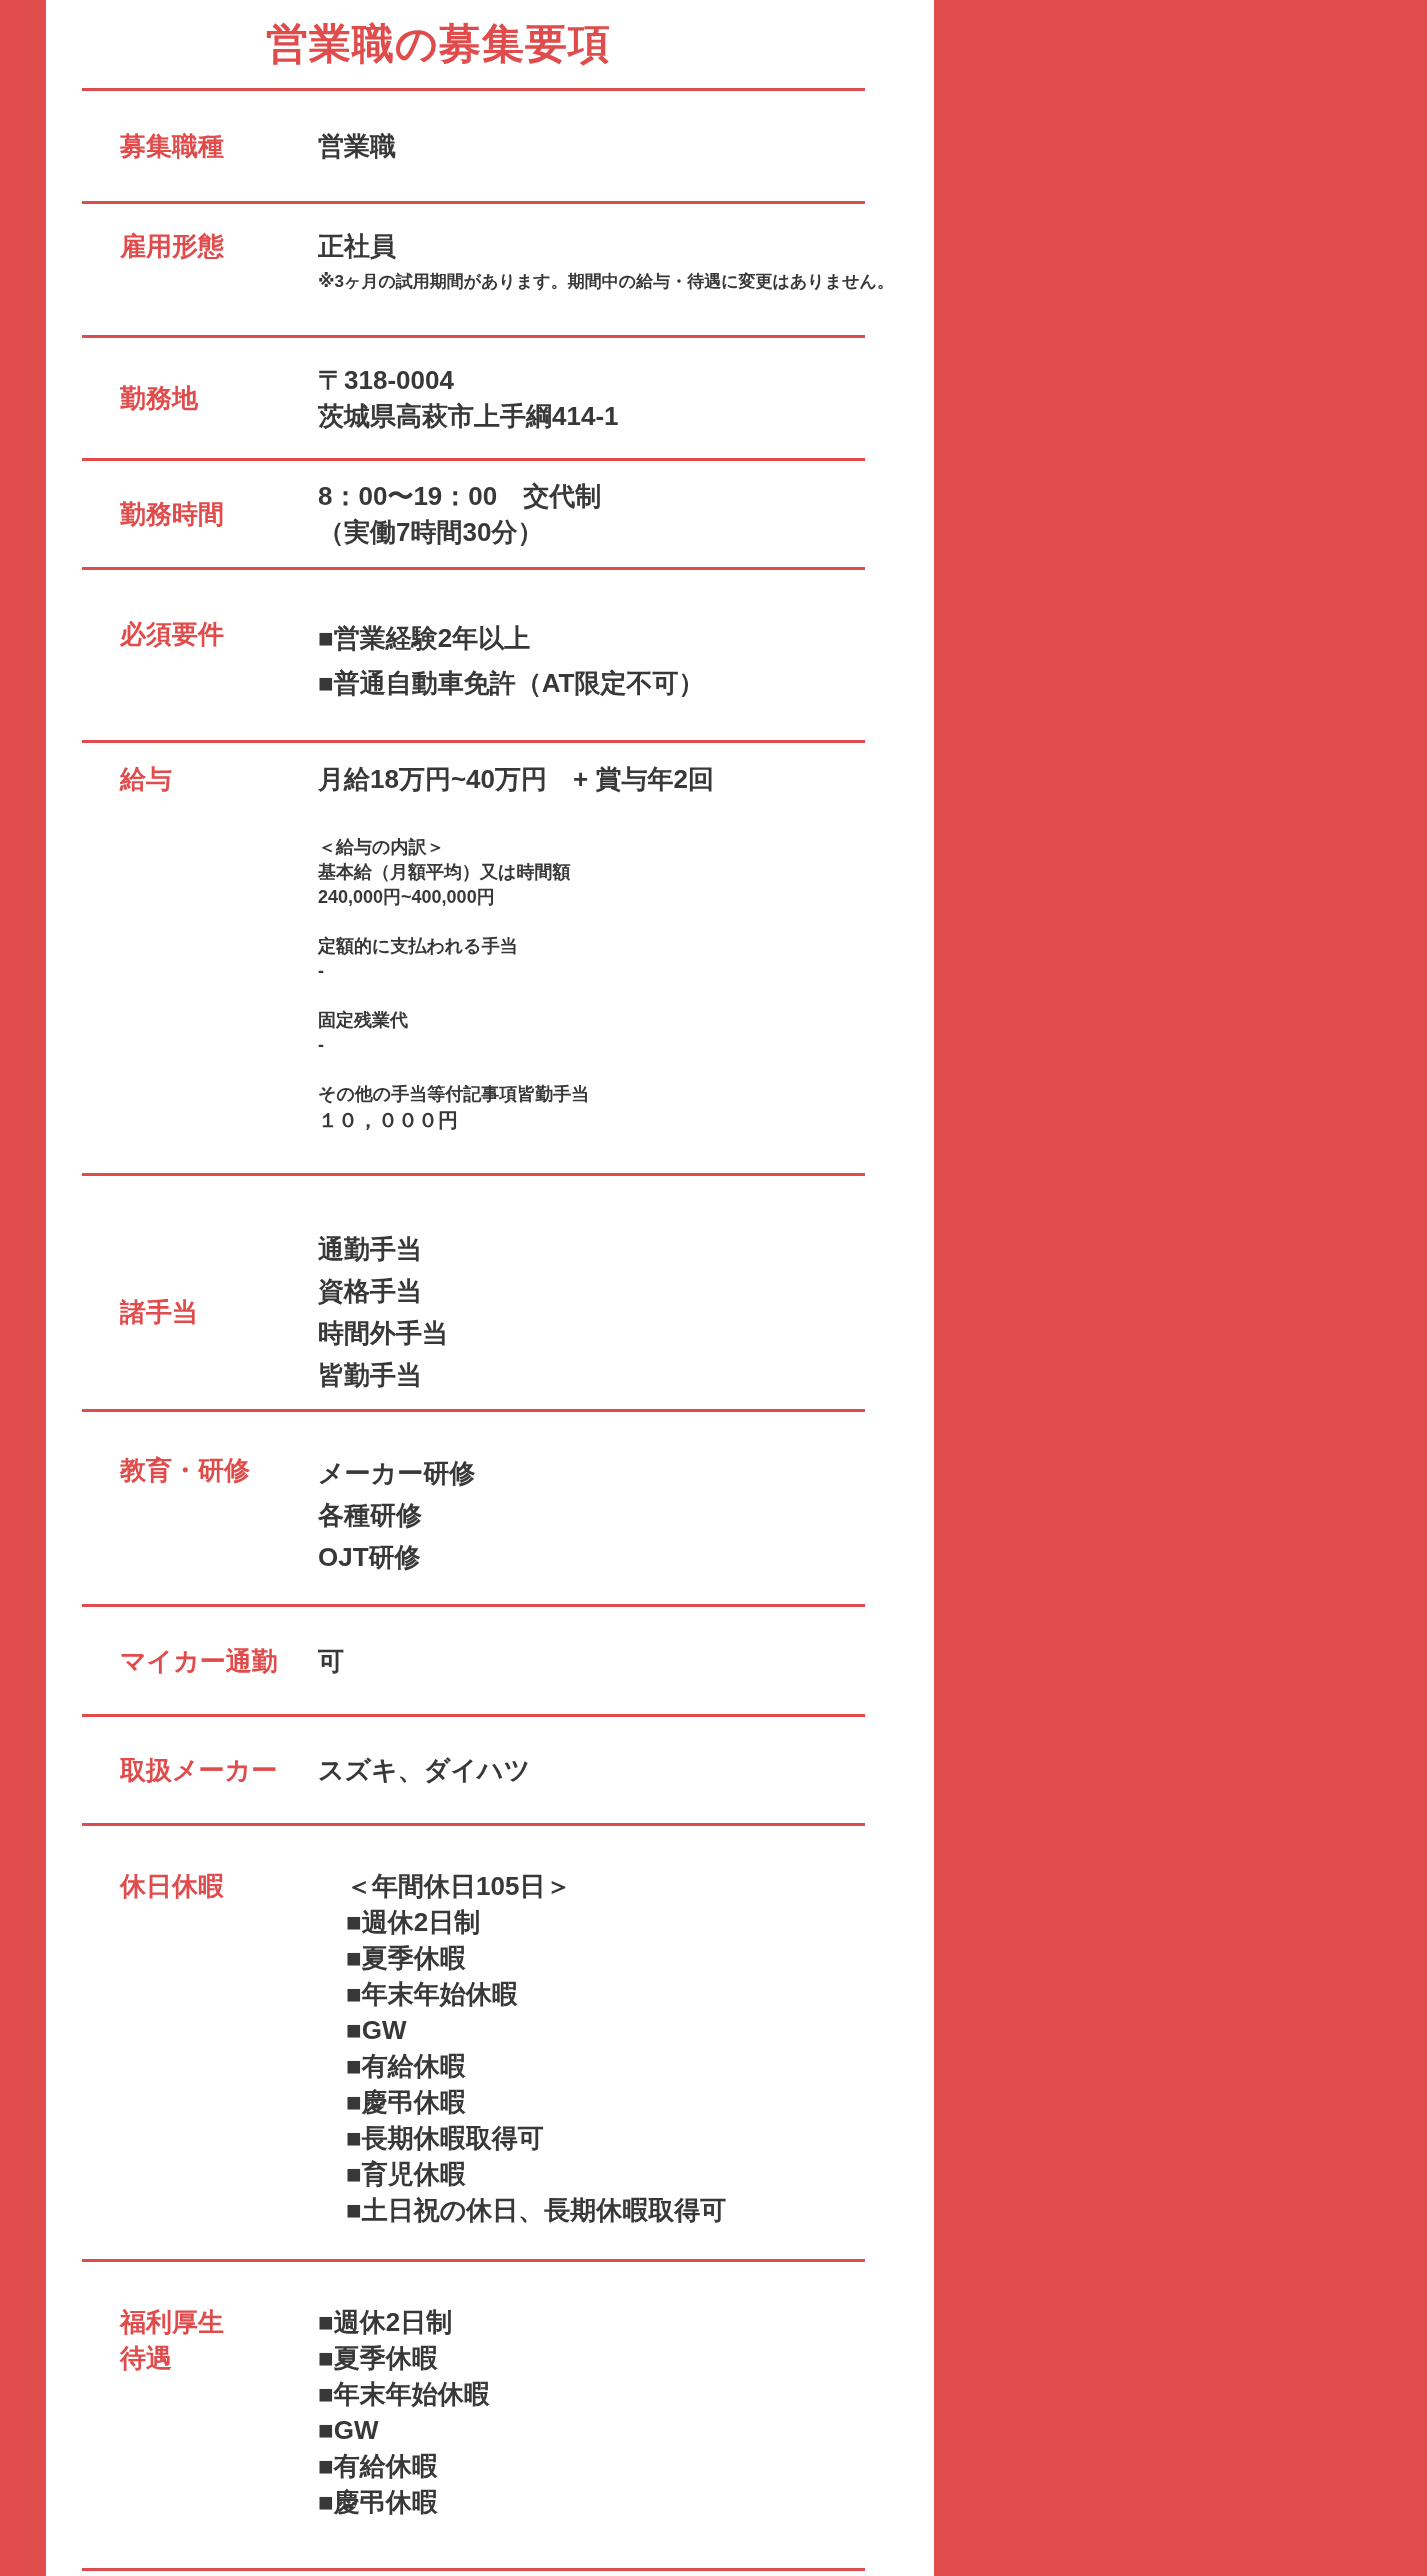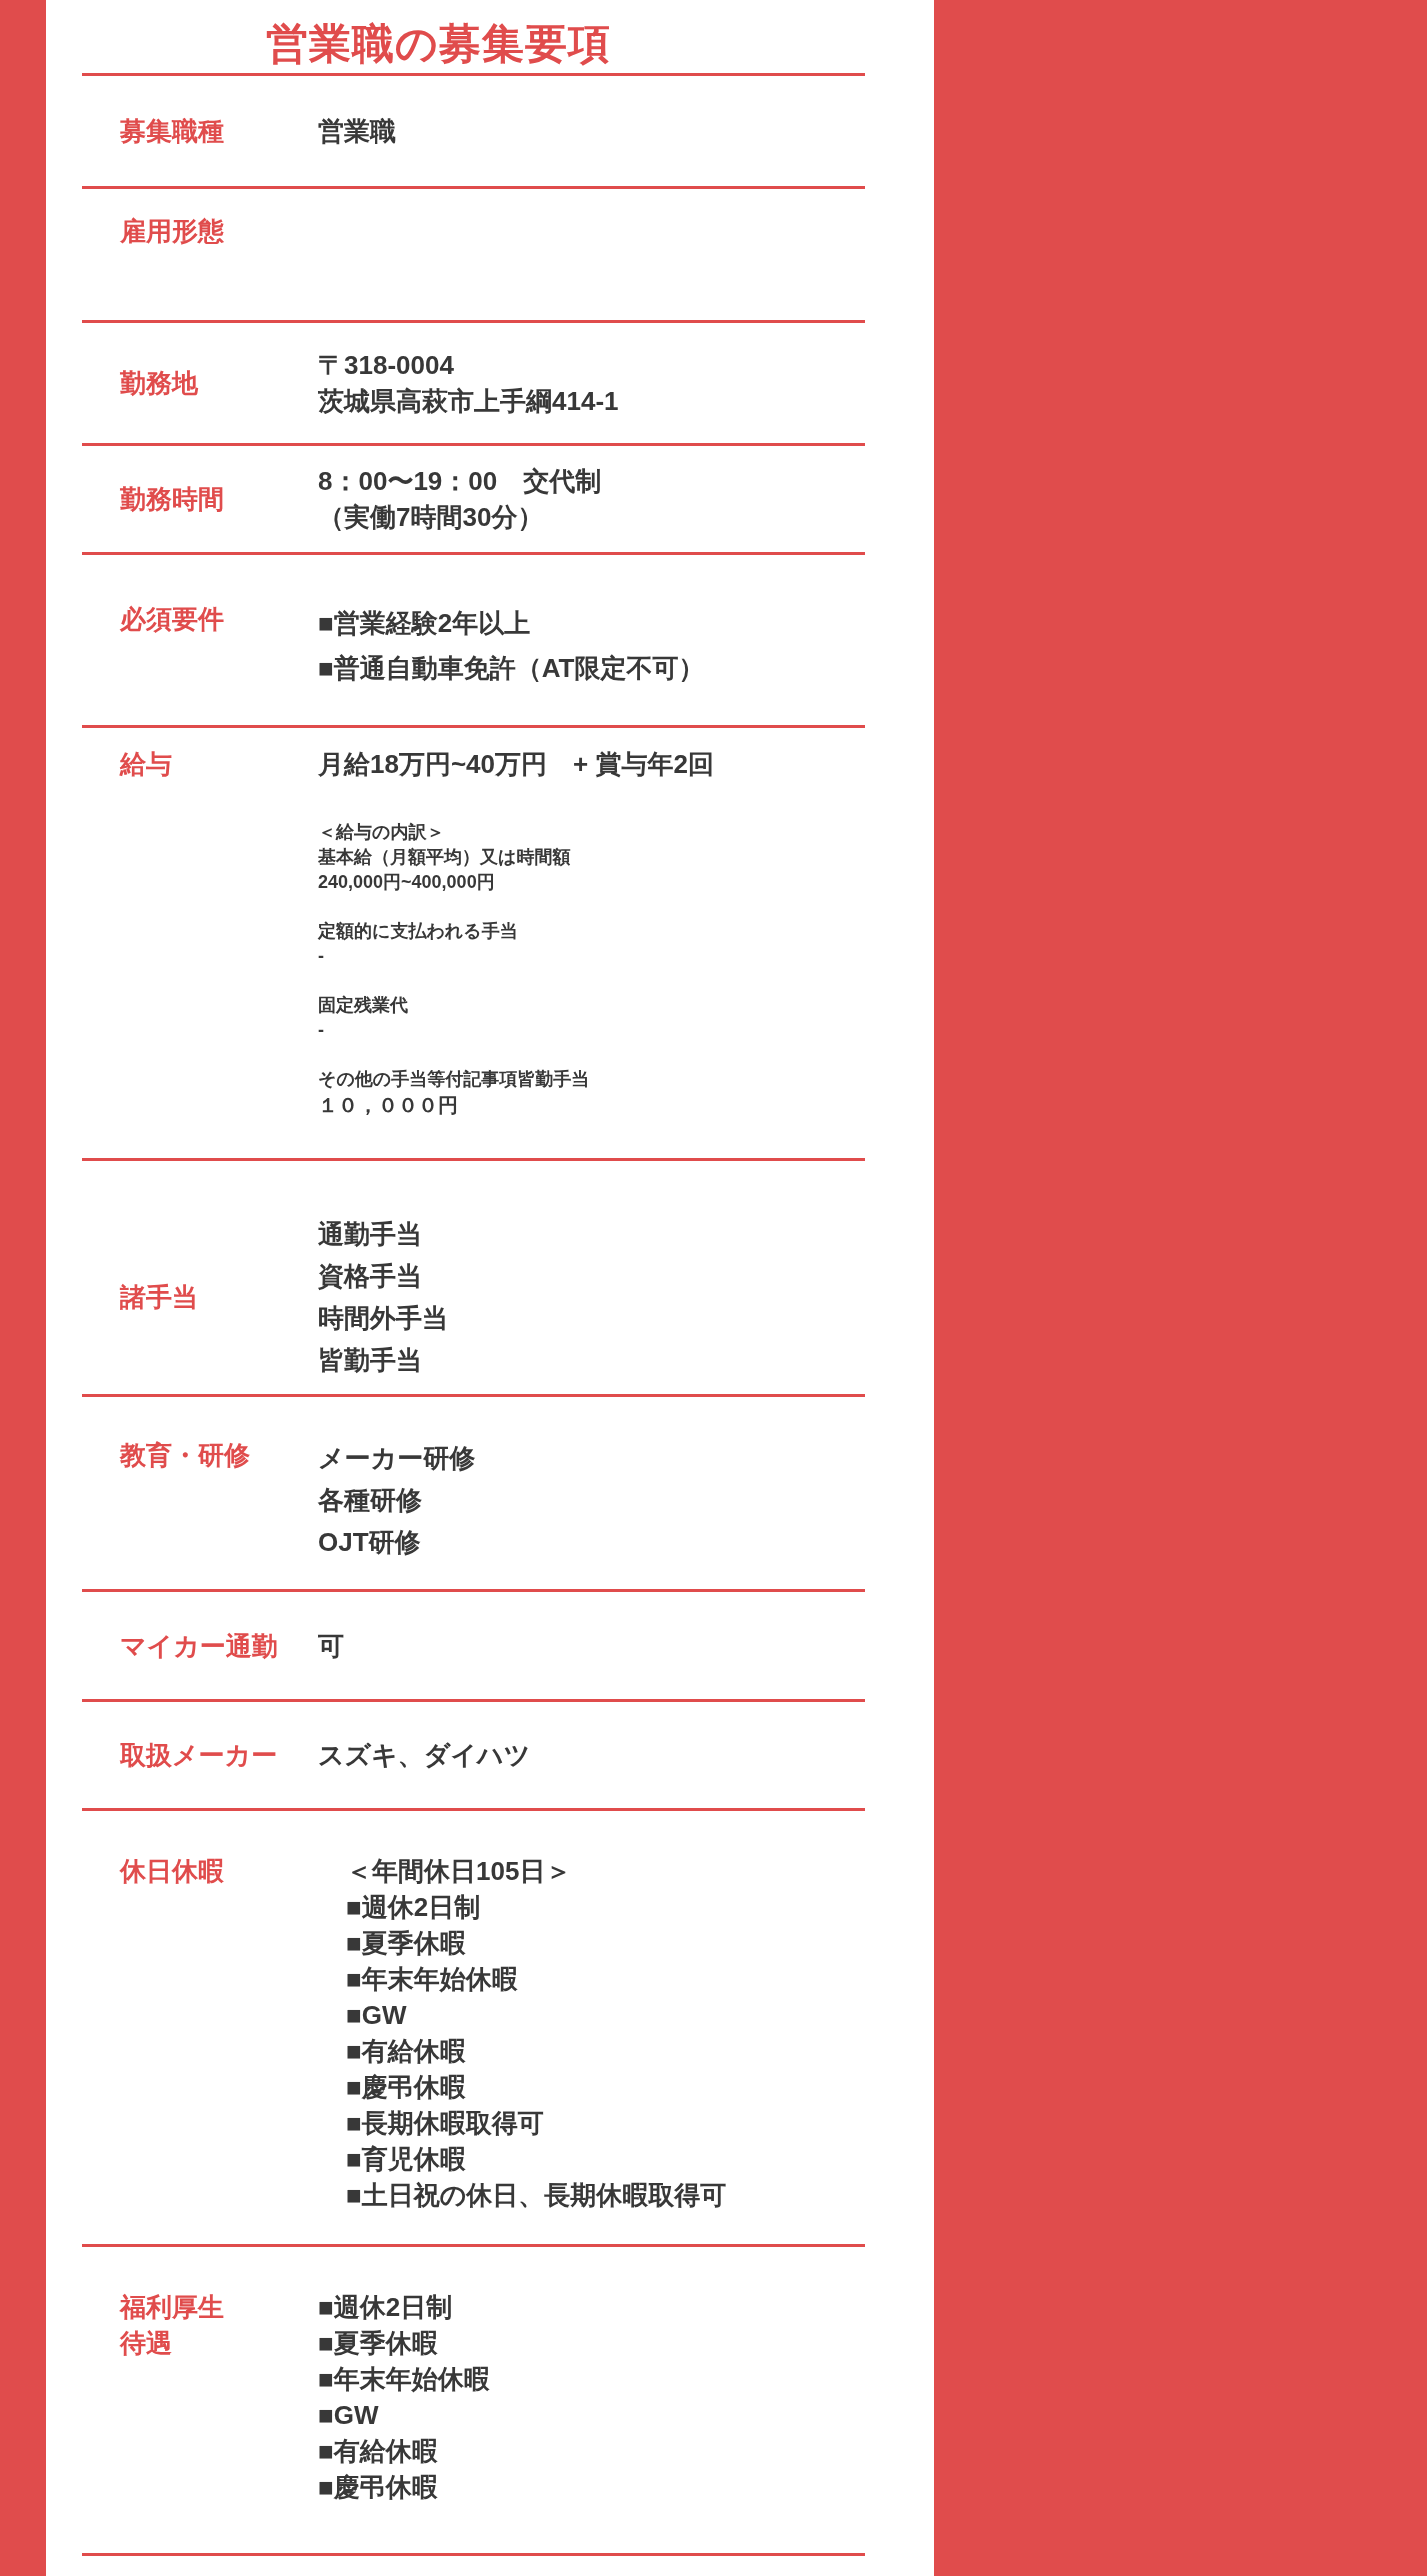--- a/index.html
+++ b/index.html
@@ -21,21 +21,21 @@
     background:var(--accent);
     overflow:hidden;
   }
   .sheet{
     position:absolute;
     left:46px; top:0;
     width:888px; height:2576px;
     background:var(--sheet);
   }
   .title-block{
-    height:76px;
+    height:91px;
     margin-left:36px;
     width:783px;
     border-bottom:3px solid var(--accent);
     padding-top:18px;
     padding-left:184px;
   }
   .page-title{
     font-size:42px;
     line-height:52px;
     letter-spacing:1px;
@@ -99,20 +99,24 @@
             <div>募集職種</div>
           </div>
           <div class="row-value">
             <div class="value-line">営業職</div>
           </div>
         </div>
         <div class="row top" style="min-height: 134px; padding-top: 24px;">
           <div class="row-label">
             <div>雇用形態</div>
           </div>
+          <div class="row-value">
+            <div class="value-line">正社員</div>
+            <div class="note">※3ヶ月の試用期間があります。期間中の給与・待遇に変更はありません。</div>
+          </div>
         </div>
         <div class="row center" style="min-height: 123px;">
           <div class="row-label">
             <div>勤務地</div>
           </div>
           <div class="row-value">
             <div class="value-line">〒318-0004</div>
             <div class="value-line">茨城県高萩市上手綱414-1</div>
           </div>
         </div>

